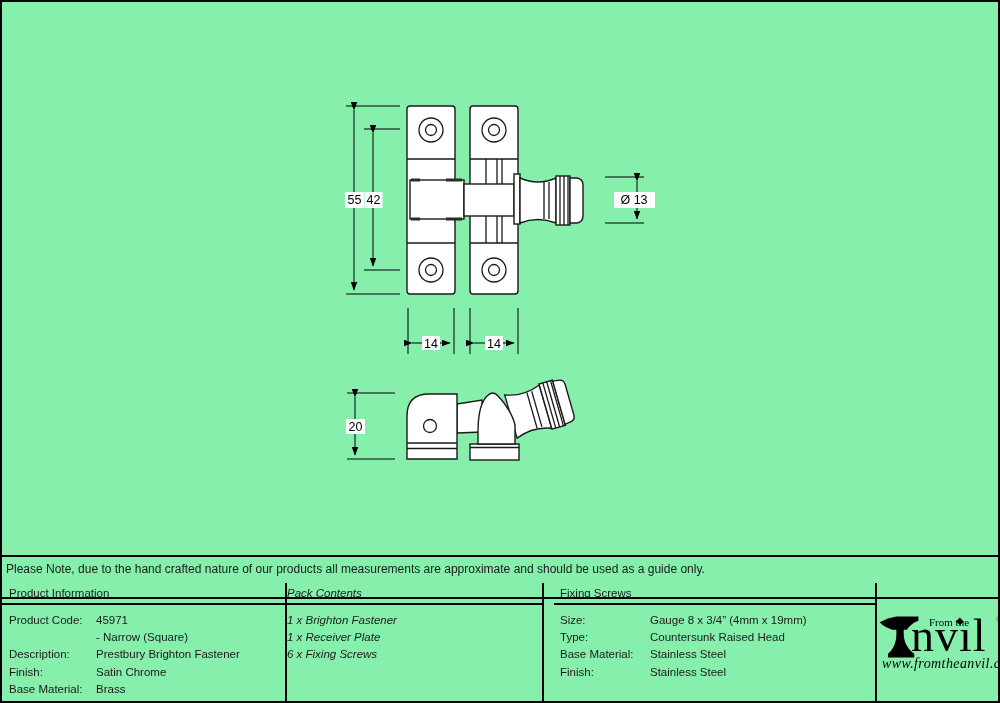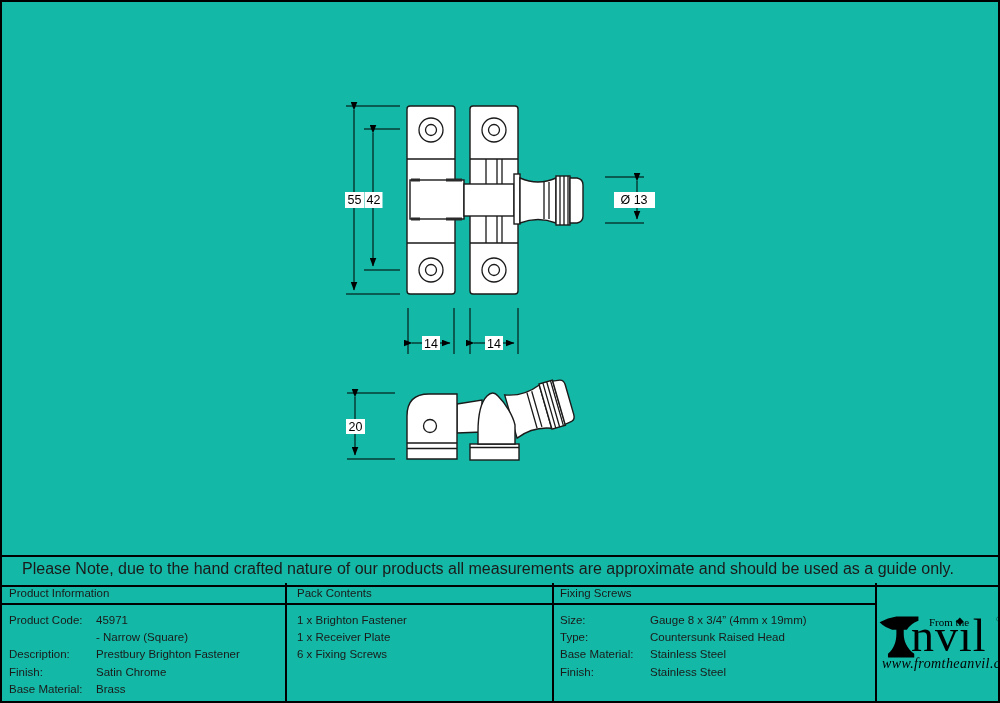--- a/index.html
+++ b/index.html
@@ -1,39 +1,39 @@
 <!DOCTYPE html>
 <html><head>
 <meta charset="utf-8">
 <style>
   * { margin:0; padding:0; box-sizing:border-box; }
   body { background:#888; font-family:"Liberation Sans", sans-serif; }
   #page {
-    position:relative; width:1000px; height:703px; background:#14b8a6;
+    position:relative; width:1000px; height:703px; background:#86efac;
     border:2px solid #000; overflow:hidden; color:#1a1a1a;
   }
   
   #drawing-svg { position:absolute; left:0; top:0; }
   .outline { fill:#fff; stroke:#1a1a1a; stroke-width:1.4; }
   .thinline { fill:none; stroke:#1a1a1a; stroke-width:1.3; }
   .dimline { fill:none; stroke:#000; stroke-width:1; }
   .dimtext { font-family:"Liberation Sans", sans-serif; font-size:12.5px; fill:#000; text-anchor:middle; }
   .whitebg { fill:#fff; stroke:none; }
   .tabmark { fill:#2a2a2a; stroke:none; }
   
   #note-row {
-    position:absolute; left:0; right:0; top:553px; height:32px;
+    position:absolute; left:0; right:0; top:553px; height:44px;
     border-top:2px solid #000; border-bottom:2px solid #000;
-    line-height:24px; padding-left:20px; font-size:16px;
+    line-height:24px; padding-left:4px; font-size:12px;
   }
   
   .tcol { position:absolute; top:581px; bottom:0; }
   .tcol-border { border-right:2px solid #000; }
   #col-product { left:0; width:285px; }
-  #col-pack { left:285px; width:267px; }
+  #col-pack { left:275px; width:267px;font-style:italic; }
   #col-fixing { left:552px; width:323px; }
   #col-logo { left:823px; right:0;margin-left:24px; }
   .thead { height:22px; line-height:21px; border-bottom:2px solid #000; font-size:11.5px; }
   .tbody { padding-top:7px; font-size:11.5px; }
   .trow { line-height:17.2px; white-space:nowrap; }
   .lbl { display:inline-block; }
   #col-product .thead, #col-product .tbody { padding-left:7px; }
   #col-product .lbl { width:87px; }
   #col-pack .thead, #col-pack .tbody { padding-left:10px; }
   #col-fixing .thead, #col-fixing .tbody { padding-left:6px; }

